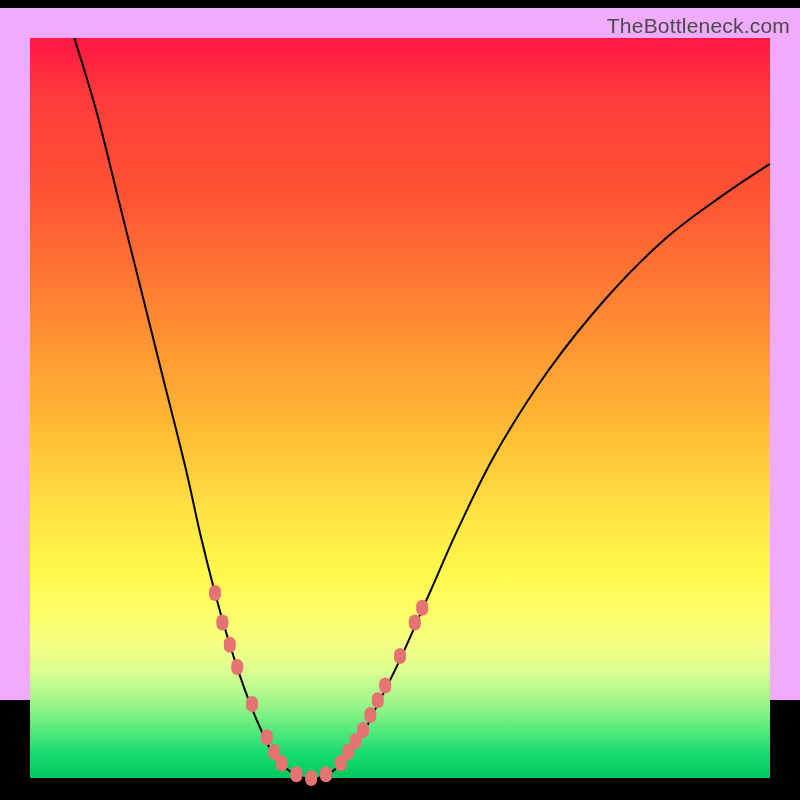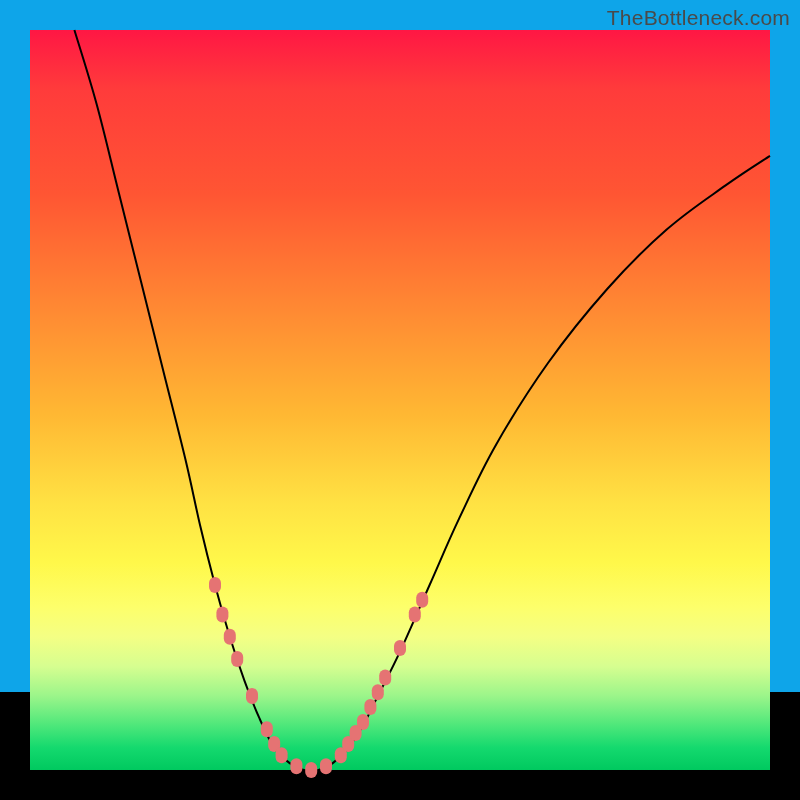--- a/index.html
+++ b/index.html
@@ -8,21 +8,22 @@
     width: 800px;
     height: 800px;
     background: #000;
     font-family: Arial, Helvetica, sans-serif;
     overflow: hidden;
   }
   .frame {
     position: relative;
     width: 800px;
     height: 692px;
-    background: #0ea5e9;
+    background: #f0abfc;
+    margin-top: 8px;
   }
   .plot {
     position: absolute;
     left: 30px;
     top: 30px;
     width: 740px;
     height: 740px;
     
     background: linear-gradient(
       to bottom,

